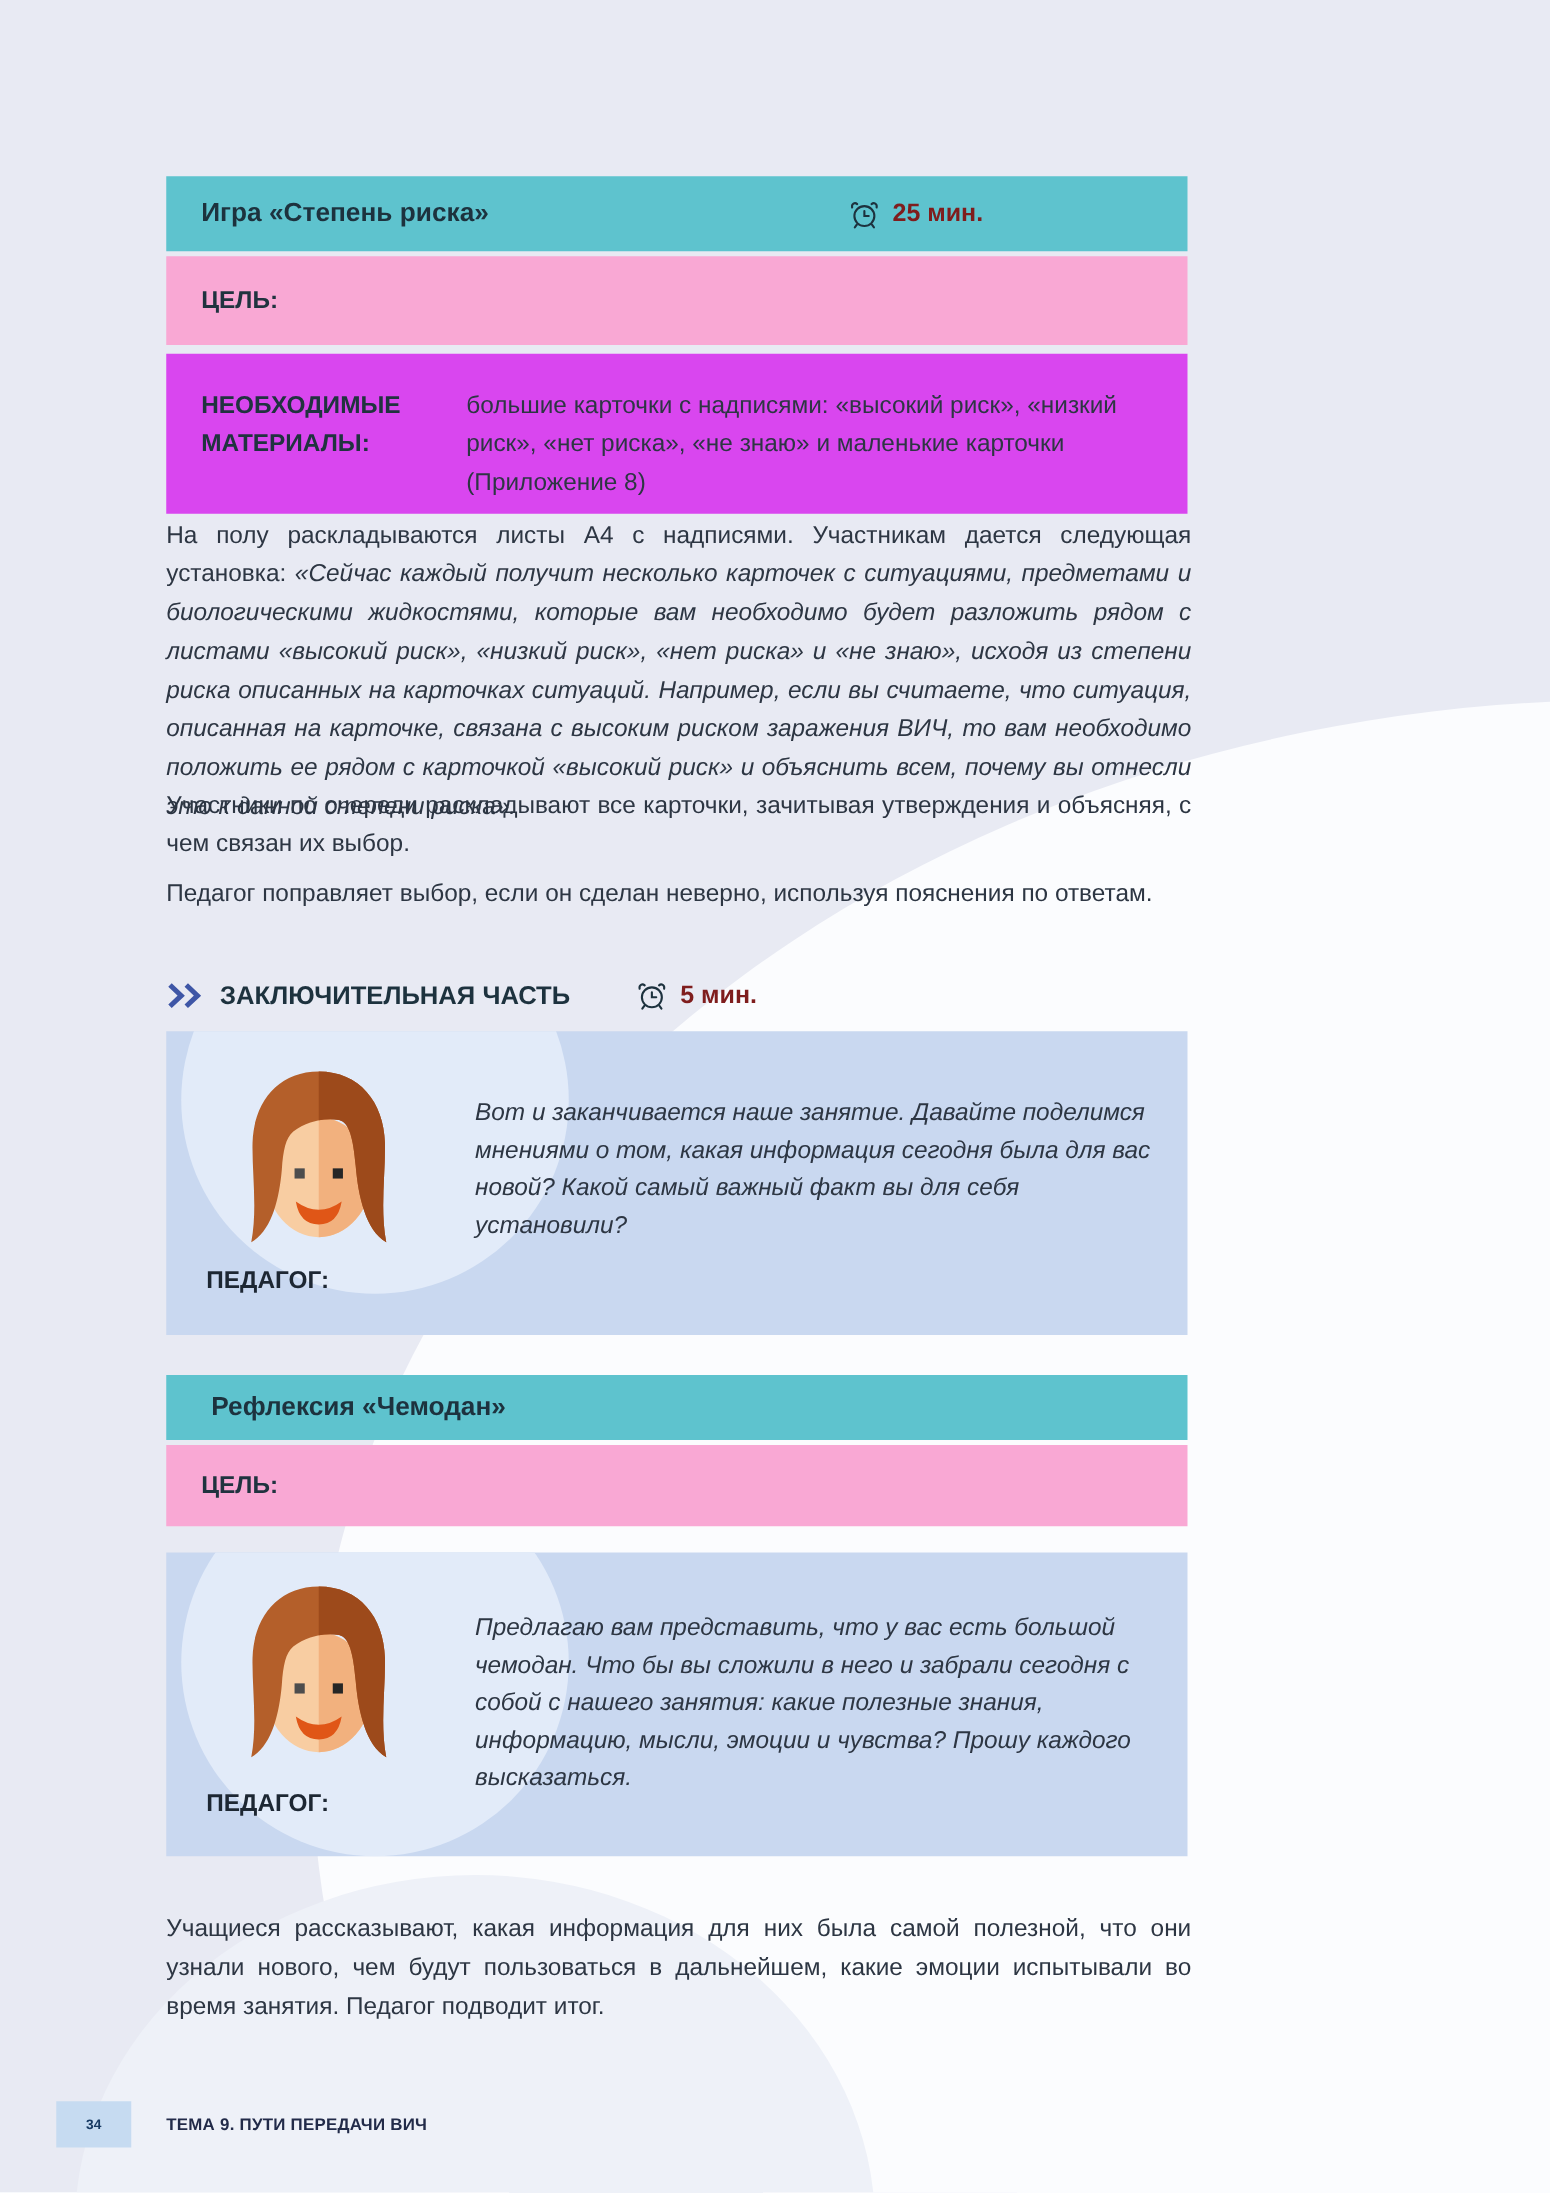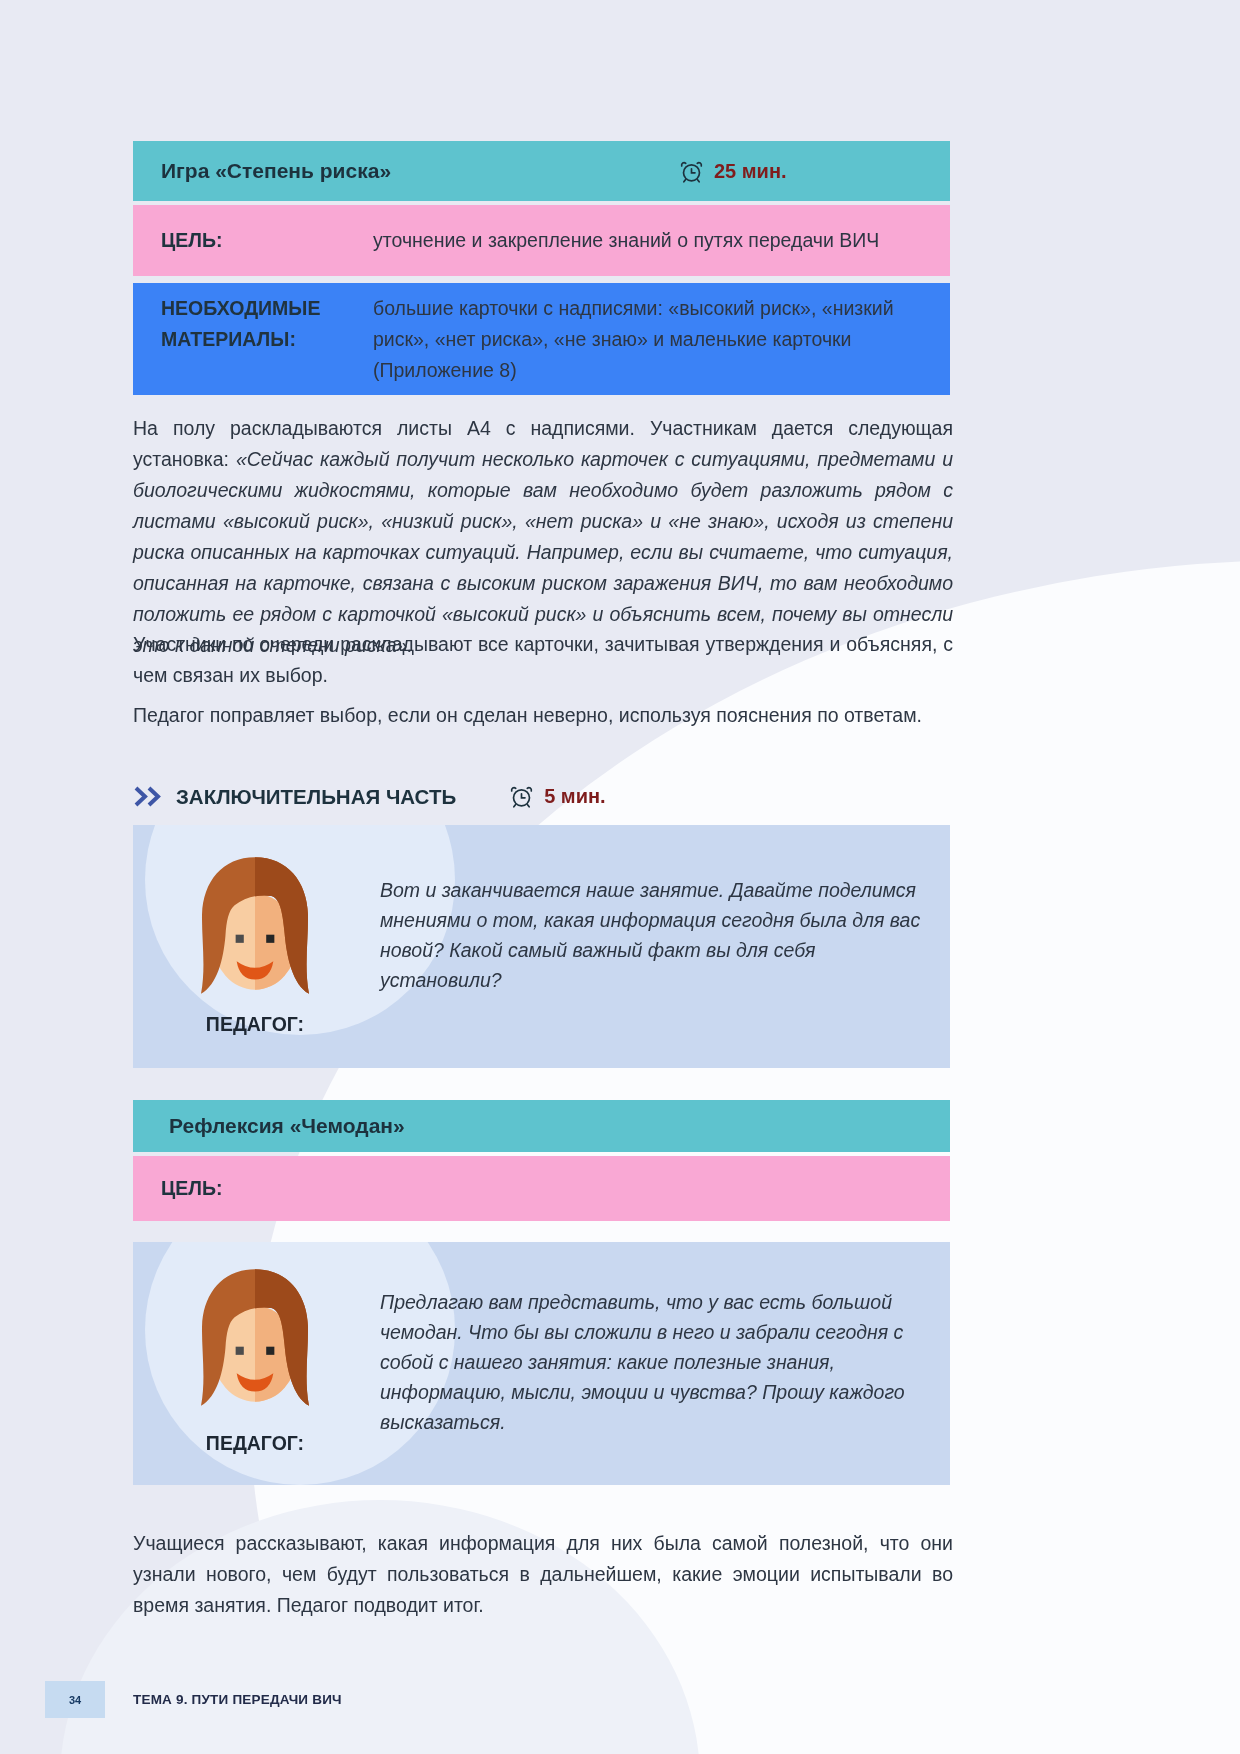--- a/index.html
+++ b/index.html
@@ -17,21 +17,21 @@
   .tbl1{top:141px;}
   .tbl2{top:1100px;}
   .tbl-header{background:#5ec3ce;height:60px;display:flex;align-items:center;
     padding:0 28px;box-sizing:border-box;position:relative;}
   .tbl2 .tbl-header{height:52px;padding-left:36px;}
   .tbl-title{font-size:21px;font-weight:bold;color:#1d323e;}
   .time-group{position:absolute;left:545px;top:0;height:100%;display:flex;align-items:center;gap:9px;}
   .time-label{font-size:20px;font-weight:bold;color:#7f1d1d;}
   .row{display:flex;box-sizing:border-box;}
   .row-light{background:#f9a8d4;margin-top:4px;padding:20px 28px;}
-  .row-blue{background:#3b82f6;margin-top:7px;padding:10px 28px 9px;}
+  .row-blue{background:#d946ef;margin-top:7px;padding:26px 28px 9px;}
   .tbl2 .row-light{padding:17px 28px;}
   .row-label{flex:0 0 212px;font-weight:bold;font-size:19.5px;color:#20333f;line-height:31px;}
   .row-text{flex:1;font-size:19.5px;color:#2d3643;line-height:31px;}
 
   
   .para{position:absolute;left:133px;width:820px;font-size:19.5px;line-height:31px;
     color:#2d3643;text-align:justify;margin:0;}
   .p1{top:413px;}
   .p2{top:629px;}
   .p3{top:700px;}
@@ -45,21 +45,21 @@
   .section-hdr .time-inline{display:flex;align-items:center;gap:9px;}
 
   
   .card{position:absolute;left:133px;width:817px;height:243px;background:#c9d8f0;overflow:hidden;}
   .card1{top:825px;}
   .card2{top:1242px;}
   .halo{position:absolute;width:310px;height:310px;border-radius:50%;background:#e2ebf9;left:12px;top:-100px;}
   .card2 .halo{top:-67px;}
   .avatar{position:absolute;left:47px;top:18px;width:150px;height:163px;}
   .card2 .avatar{top:13px;}
-  .teacher-label{position:absolute;left:32px;top:188px;width:180px;text-align:center;
+  .teacher-label{position:absolute;left:32px;top:188px;width:180px;text-align:left;
     font-weight:bold;font-size:19.5px;color:#1d2733;}
   .card2 .teacher-label{top:190px;}
   .speech{position:absolute;left:247px;top:50px;width:545px;font-style:italic;
     font-size:19.5px;line-height:30px;color:#2d3643;margin:0;}
   .card2 .speech{top:45px;width:528px;}
 
   
   .footer-num{position:absolute;left:45px;top:1681px;width:60px;height:37px;background:#c6dbf1;
     display:flex;align-items:center;justify-content:center;
     font-size:11px;font-weight:bold;color:#173a63;}
@@ -88,21 +88,20 @@
             <path d="M17.1 4.7 C18.8 3.2 21.3 4.5 20.7 7.1"></path>
             <path d="M6.6 19.3 L5.2 21.2"></path>
             <path d="M17.4 19.3 L18.8 21.2"></path>
           </svg>
         </span>
         <span class="time-label">25 мин.</span>
       </span>
     </div>
     <div class="row row-light">
       <div class="row-label">ЦЕЛЬ:</div>
-      <div class="row-text">уточнение и закрепление знаний о путях передачи ВИЧ</div>
     </div>
     <div class="row row-blue">
       <div class="row-label">НЕОБХОДИМЫЕ МАТЕРИАЛЫ:</div>
       <div class="row-text">большие карточки с надписями: «высокий риск», «низкий риск», «нет риска», «не знаю» и маленькие карточки (Приложение 8)</div>
     </div>
   </div>
 
   <p class="para p1"><span>На полу раскладываются листы А4 с надписями. Участникам дается следующая установка: </span><span class="quote">«Сейчас каждый получит несколько карточек с ситуациями, предметами и биологическими жидкостями, которые вам необходимо будет разложить рядом с листами «высокий риск», «низкий риск», «нет риска» и «не знаю», исходя из степени риска описанных на карточках ситуаций. Например, если вы считаете, что ситуация, описанная на карточке, связана с высоким риском заражения ВИЧ, то вам необходимо положить ее рядом с карточкой «высокий риск» и объяснить всем, почему вы отнесли это к данной степени риска».</span></p>
 
   <p class="para p2">Участники по очереди раскладывают все карточки, зачитывая утверждения и объясняя, с чем связан их выбор.</p>

